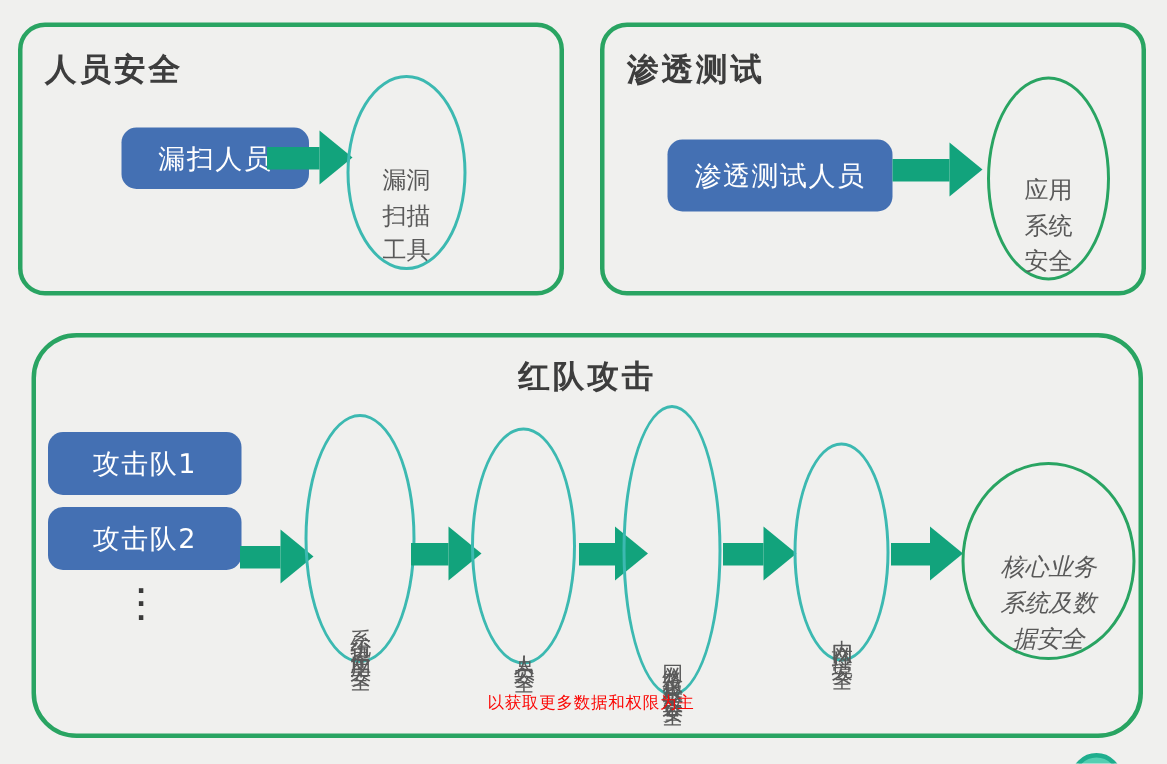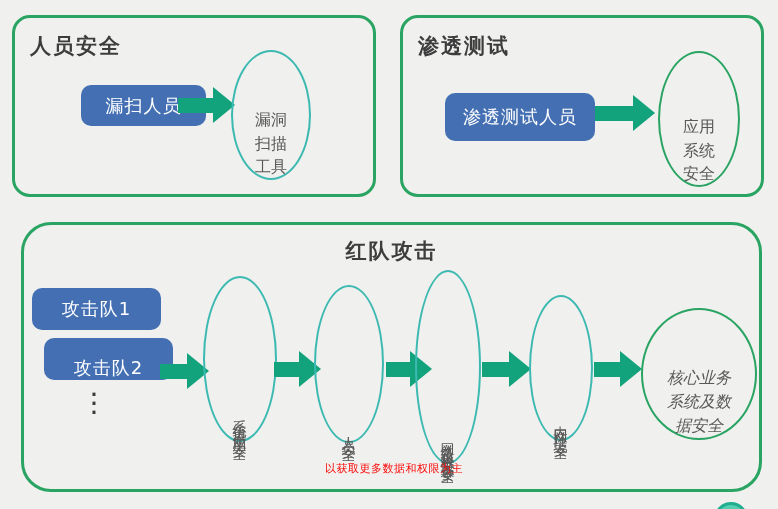--- a/index.html
+++ b/index.html
@@ -141,21 +141,21 @@
 安全</span>
     </div>
   </section>
 
   <section class="panel panel-red" style="left:21px;top:222px;width:741px;height:270px;">
     <h2 style="top:12px;">红队攻击</h2>
 
     <div class="bluebox" style="left:8px;top:63px;width:129px;height:42px;text-align:right;">
       <span>攻击队1</span>
     </div>
-    <div class="bluebox" style="left:20px;top:113px;width:129px;height:42px;align-items:flex-end;">
+    <div class="bluebox" style="left:8px;top:113px;width:129px;height:42px;">
       <span>攻击队2</span>
     </div>
     <div class="dots" style="left:62px;top:161px;width:16px;">.
 .
 .</div>
 
     <div class="arrow" style="left:136px;top:128px;width:49px;">
         <i class="bar"></i>
         <i class="head"></i>
       </div>

